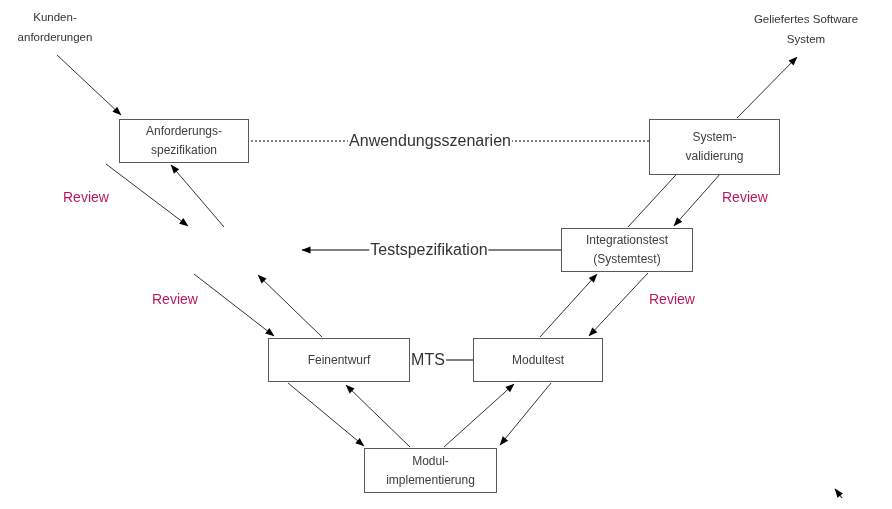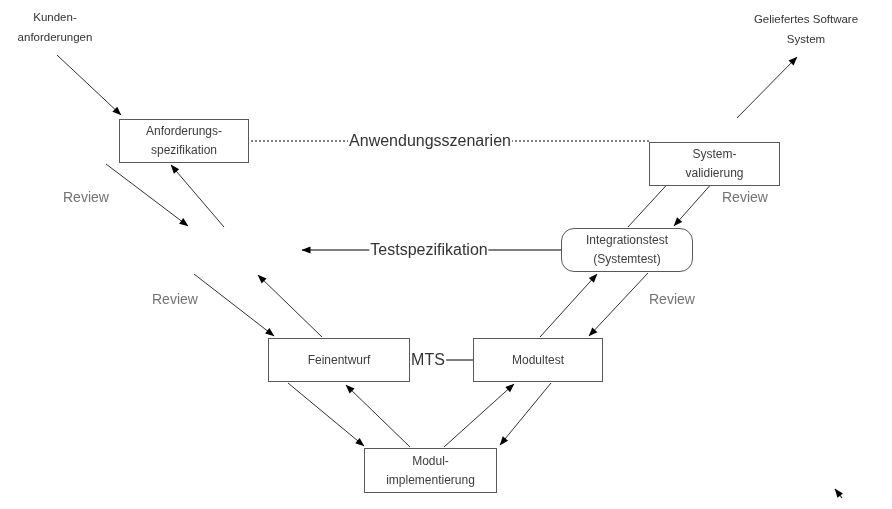--- a/index.html
+++ b/index.html
@@ -13,21 +13,21 @@
     border:1.5px solid #595959;background:#ffffff;
     display:flex;align-items:center;justify-content:center;
     text-align:center;font-size:12px;line-height:1.55;color:#3d3d3d;
     white-space:pre-line;
   }
   .ext-label{
     position:absolute;font-size:11.5px;line-height:1.7;color:#333333;
     text-align:center;white-space:pre-line;
   }
   .review{
-    position:absolute;font-size:14px;color:#737373;
+    position:absolute;font-size:14px;color:#be185d;
   }
   .conn-label{
     position:absolute;font-size:16px;color:#333333;background:#ffffff;
     padding:0 1px;transform:translate(-50%,-50%);white-space:nowrap;
   }
 </style>
 </head>
 <body>
 
 <div class="canvas">
@@ -65,25 +65,25 @@
 
   <div class="ext-label" style="left:3px;top:8px;width:104px;">Kunden-
 anforderungen</div>
   <div class="ext-label" style="left:741px;top:10px;width:130px;">Geliefertes Software
 System</div>
 
   <div class="box" style="left:80px;top:119px;width:130px;height:44px;margin-left:39px;">
     <span>Anforderungs-
 spezifikation</span>
   </div>
-  <div class="box" style="left:649px;top:119px;width:131px;height:44px;margin-top:23px;">
+  <div class="box" style="left:649px;top:119px;width:131px;height:56px;">
     <span>System-
 validierung</span>
   </div>
-  <div class="box" style="left:561px;top:228px;width:132px;height:44px;border-radius:13px;">
+  <div class="box" style="left:561px;top:228px;width:132px;height:44px;">
     <span>Integrationstest
 (Systemtest)</span>
   </div>
   <div class="box" style="left:268px;top:338px;width:142px;height:44px;">
     <span>Feinentwurf</span>
   </div>
   <div class="box" style="left:473px;top:338px;width:130px;height:44px;">
     <span>Modultest</span>
   </div>
   <div class="box" style="left:364px;top:448px;width:133px;height:45px;">

